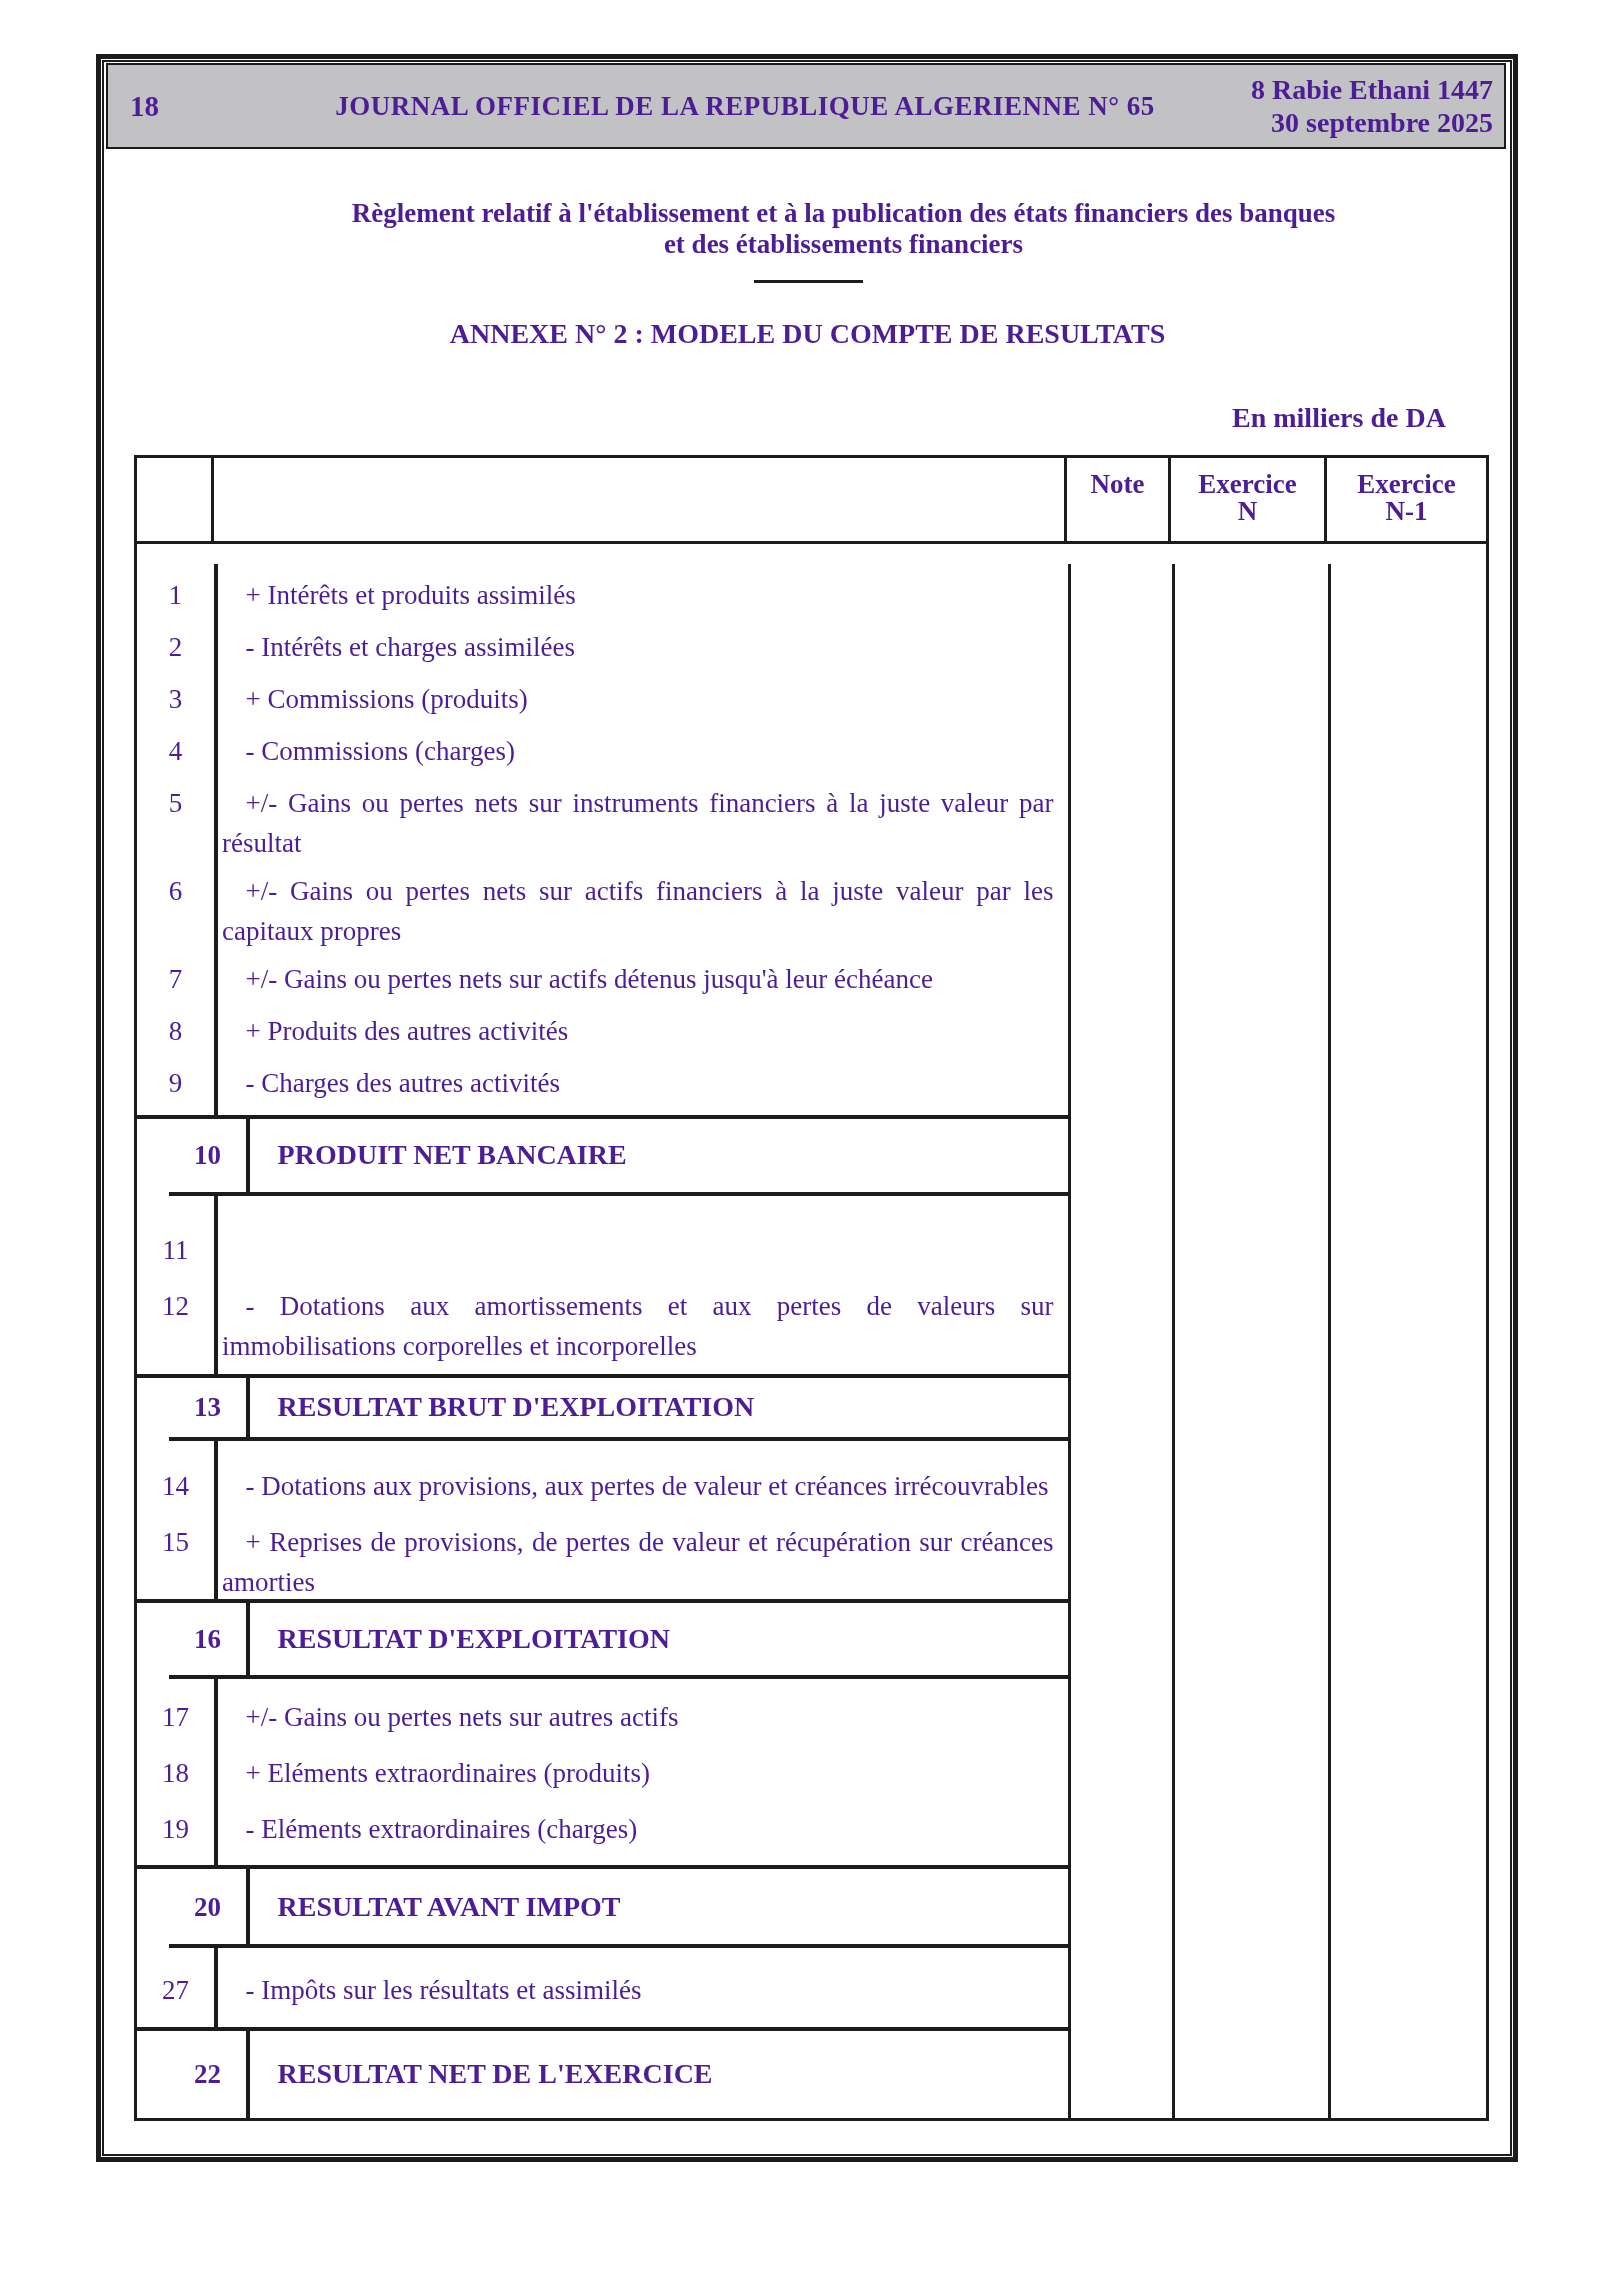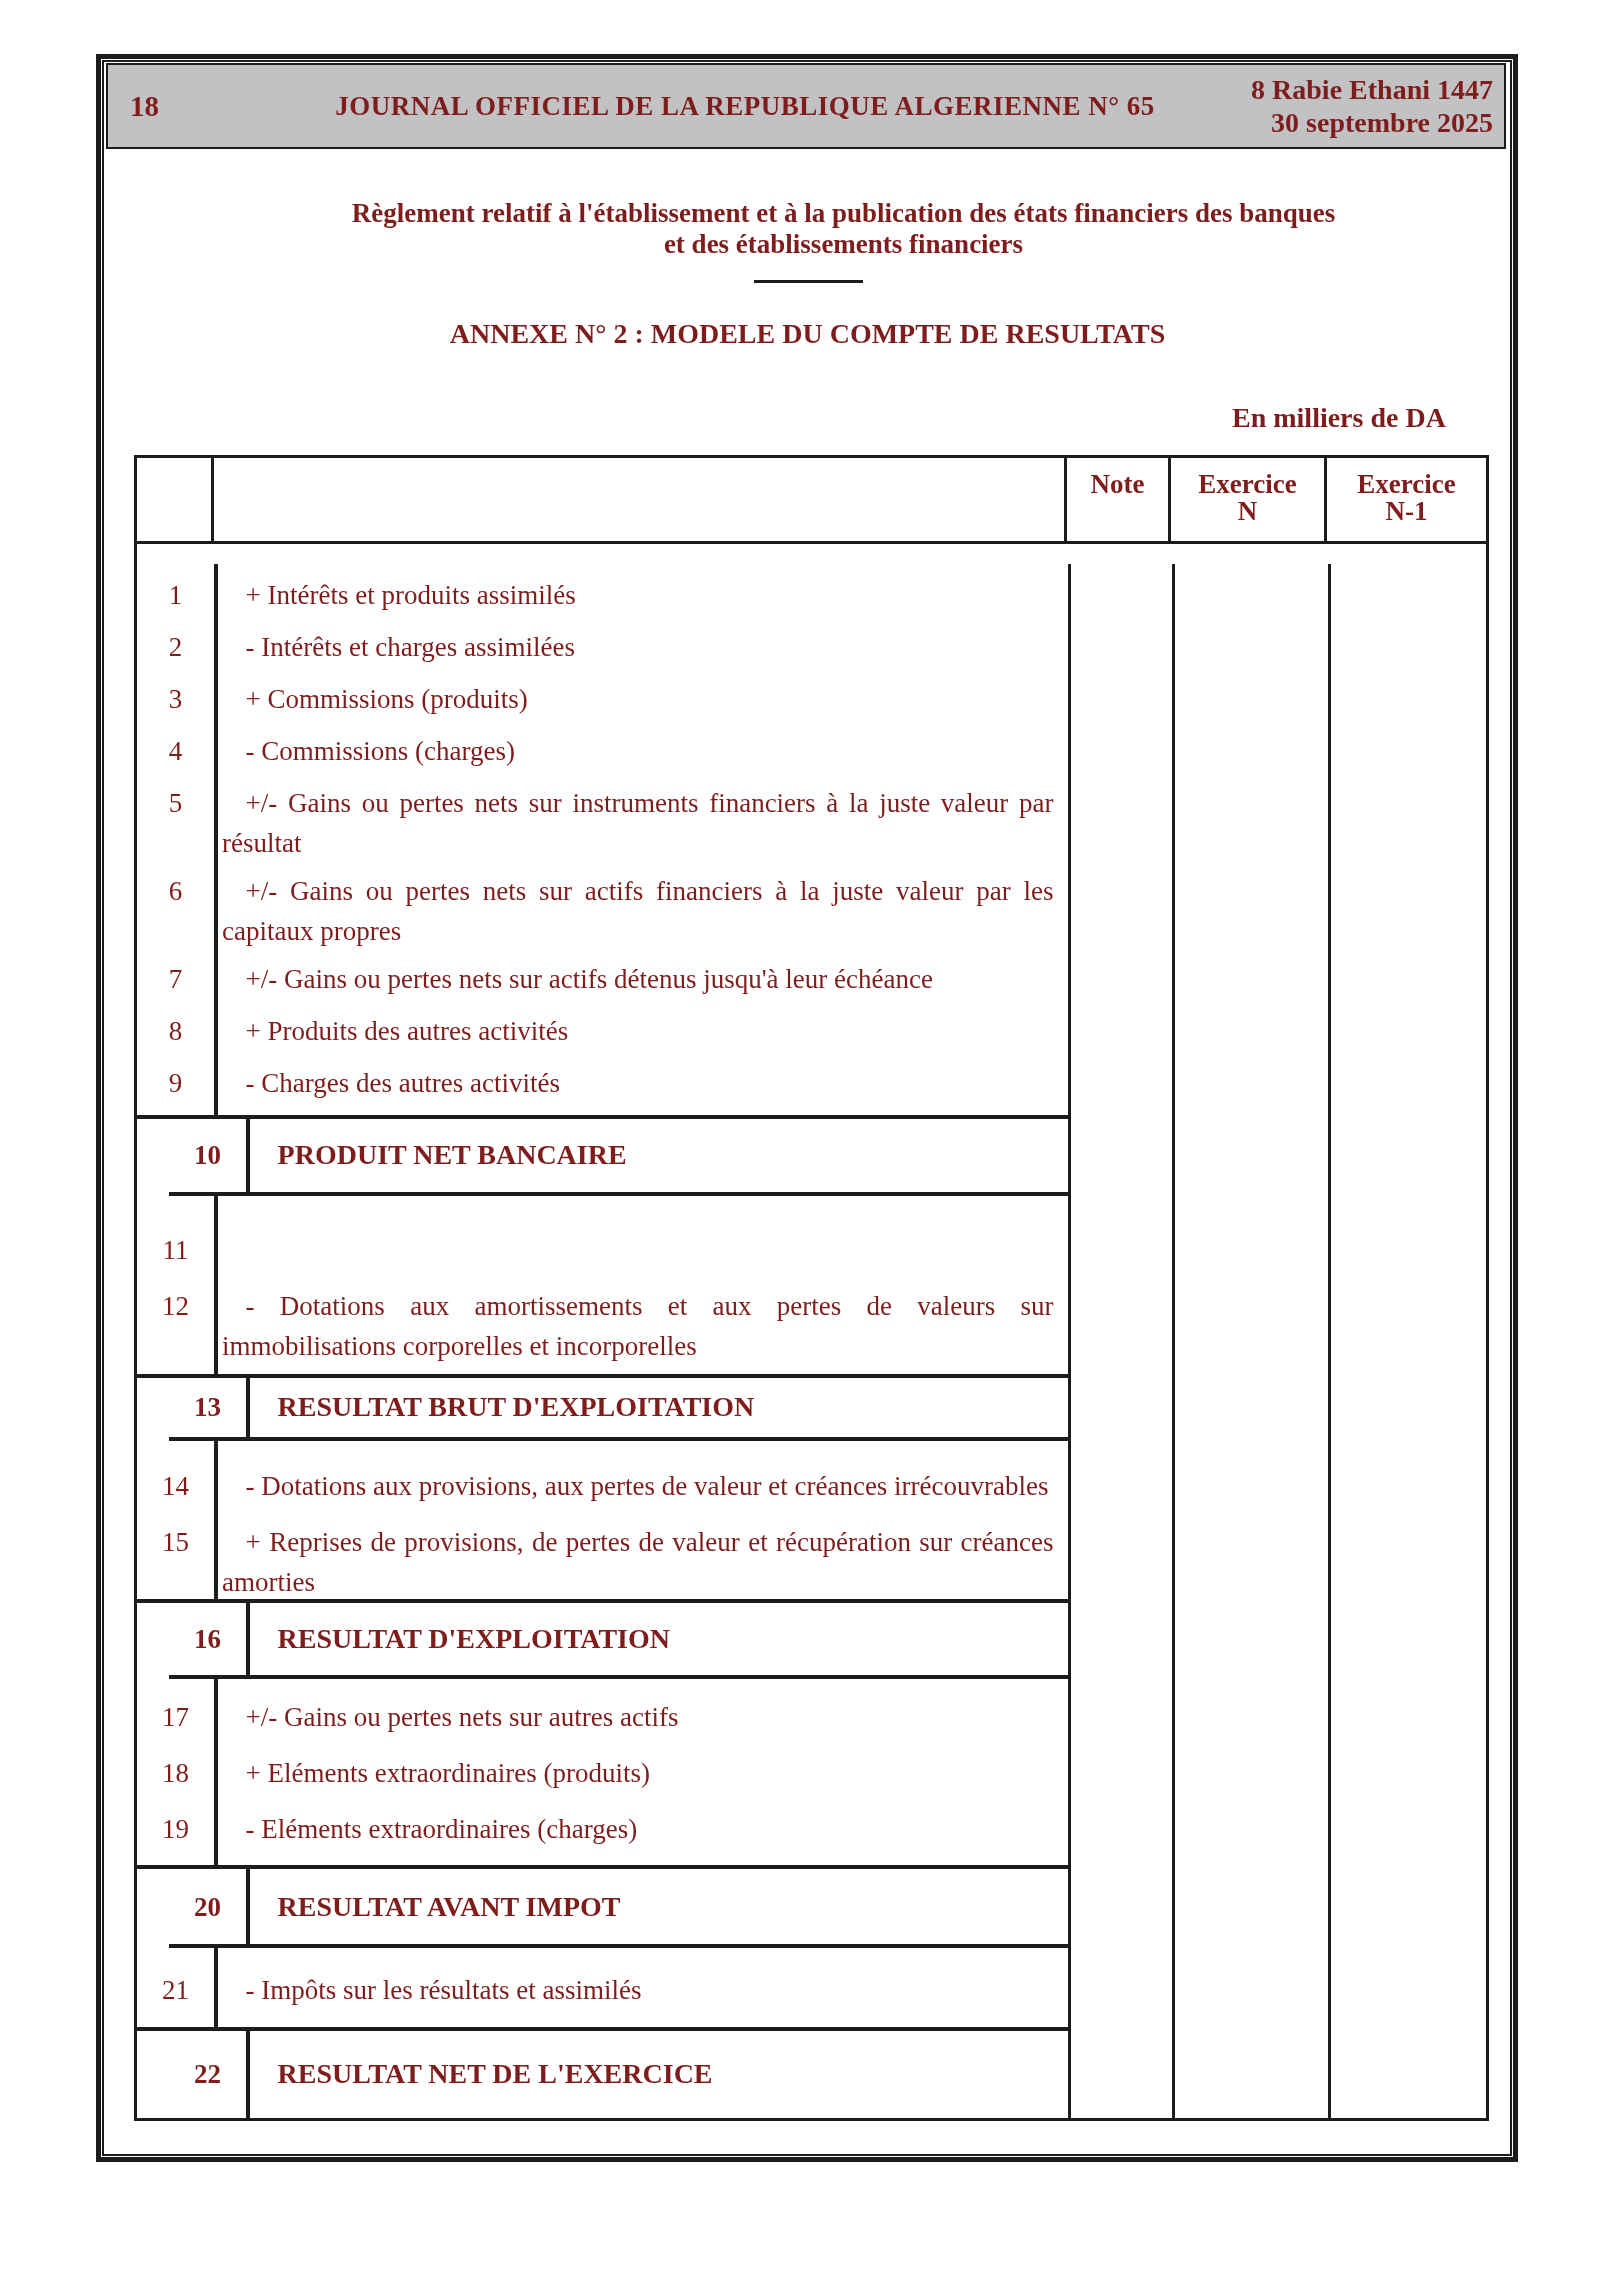--- a/index.html
+++ b/index.html
@@ -1,21 +1,21 @@
 <!DOCTYPE html>
 <html style="font-size:14.5px"><head>
 <meta charset="utf-8">
 <style>
   html,body{margin:0;padding:0;background:#ffffff;}
   .page{
     position:relative;
     width:1615px;height:2285px;
     background:#ffffff;
     font-family:"Liberation Serif", serif;
-    color:#7f1d1d;
+    color:#4c1d95;
     overflow:hidden;
   }
   
   .frame{
     position:absolute;left:96px;top:54px;width:1422px;height:2108px;
     border:5.4px solid #1c1c1c;box-sizing:border-box;
   }
   .frame-inner{
     position:absolute;inset:0.9px;border:2.7px solid #1c1c1c;
   }
@@ -240,21 +240,21 @@
             </div>
           </div>
           <div class="blk blk7 total">
             <div class="row r0">
               <div class="num">20</div>
               <div class="lbl">RESULTAT AVANT IMPOT</div>
             </div>
           </div>
           <div class="blk blk8">
             <div class="row r0">
-              <div class="num">21</div>
+              <div class="num">27</div>
               <div class="lbl">- Impôts sur les résultats et assimilés</div>
             </div>
           </div>
           <div class="blk blk9 total">
             <div class="row r0">
               <div class="num">22</div>
               <div class="lbl">RESULTAT NET DE L'EXERCICE</div>
             </div>
           </div>
         </div>

